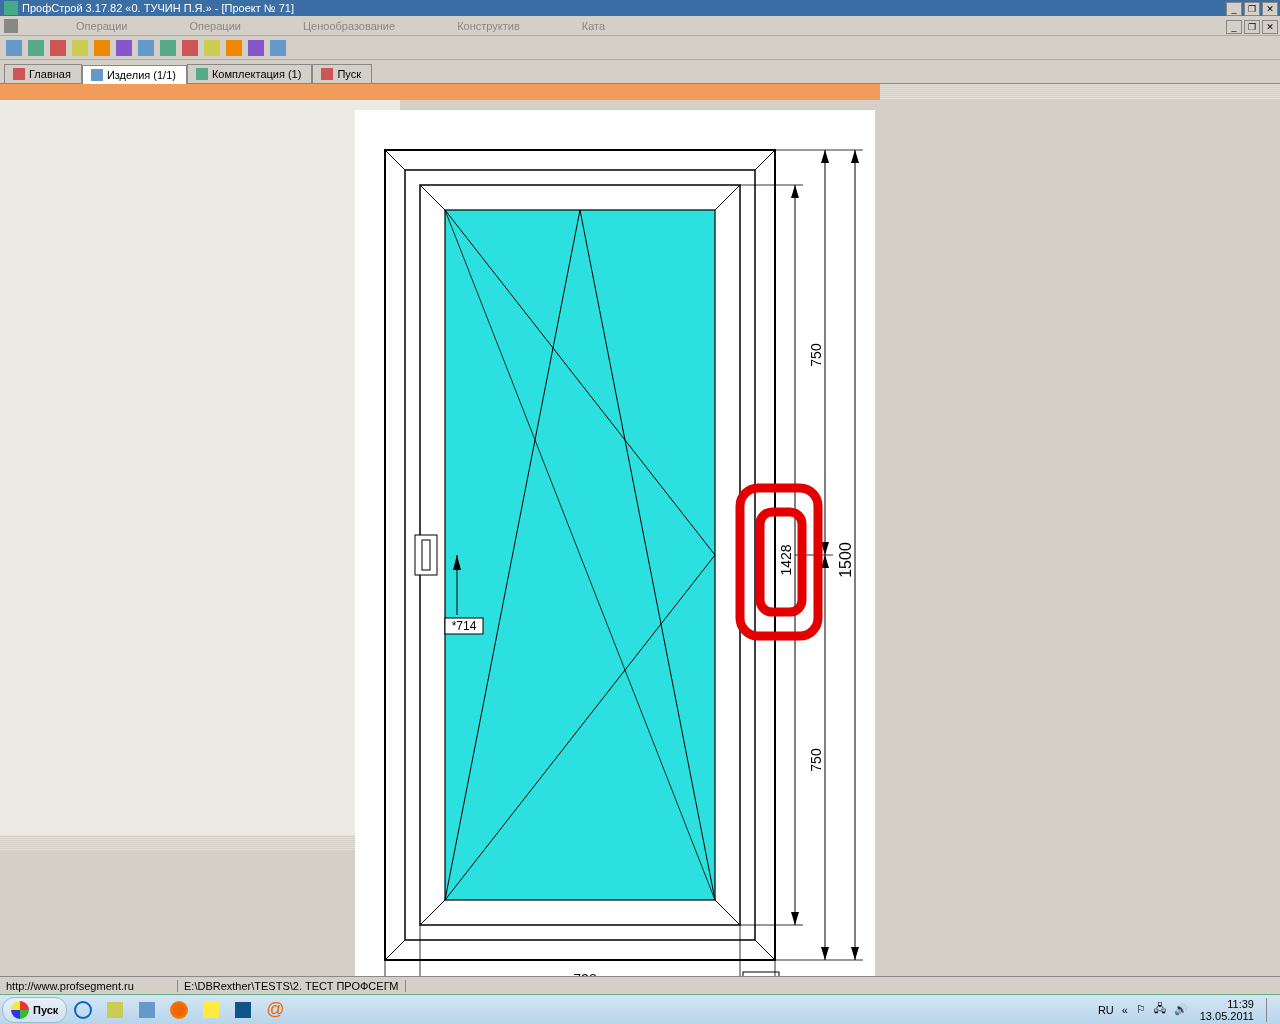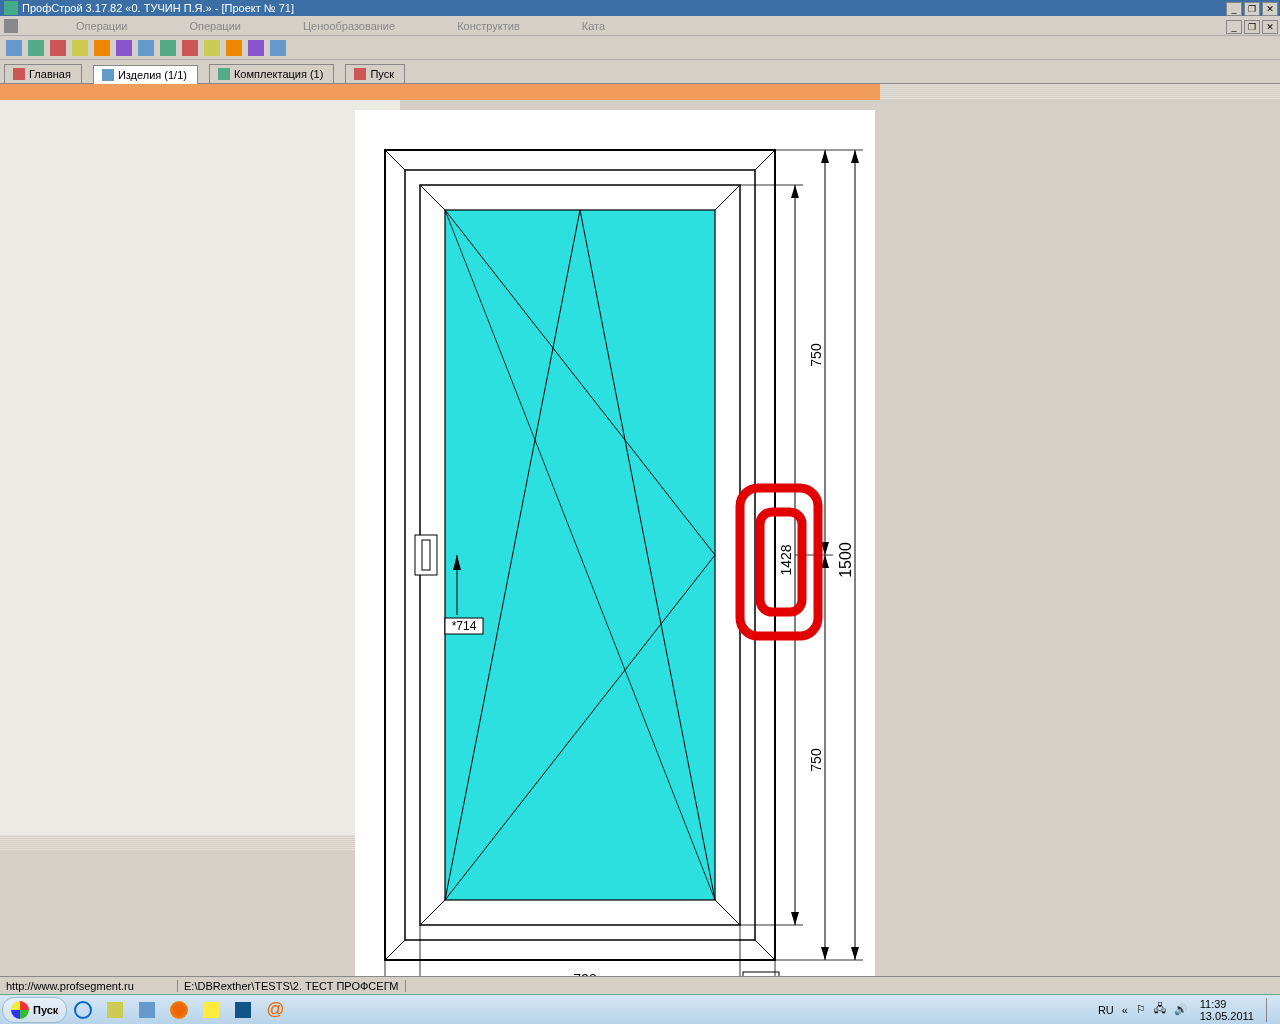--- a/index.html
+++ b/index.html
@@ -22,21 +22,21 @@
 .tb-icon { width: 16px; height: 16px; display: inline-block; }
 .ico-blue { background: #6599cc; }
 .ico-green { background: #5a8; }
 .ico-red { background: #c55; }
 .ico-yellow { background: #cc5; }
 .ico-orange { background: #e80; }
 .ico-purple { background: #85c; }
 
 
 .tabs-bar { height: 24px; background: #d4d0c8; display: flex; align-items: flex-end; padding: 0 4px; border-bottom: 1px solid #888; }
-.tab { padding: 3px 10px 3px 8px; background: #d4d0c8; border: 1px solid #888; border-bottom: none; margin-right: 11px; display: flex; align-items: center; gap: 4px; font-size: 11px; }
+.tab { padding: 3px 10px 3px 8px; background: #d4d0c8; border: 1px solid #888; border-bottom: none; margin-right: 0; display: flex; align-items: center; gap: 4px; font-size: 11px; }
 .tab.active { background: #fff; position: relative; top: 1px; }
 .tab .tab-icon { width: 12px; height: 12px; display: inline-block; }
 
 
 .orange-sep { height: 16px; background: #f29c5c; }
 
 
 .main-area { position: relative; height: 850px; }
 .left-panel { position: absolute; left: 0; top: 0; width: 380px; height: 735px; background: #eceae5; }
 .right-panel { position: absolute; right: 0; top: 0; width: 400px; height: 735px; background: #eceae5; }
@@ -72,21 +72,21 @@
 
 .status-bar { position: absolute; bottom: 30px; left: 0; width: 100%; height: 18px; background: #d4d0c8; border-top: 1px solid #888; display: flex; align-items: center; font-size: 11px; }
 .status-cell { padding: 0 6px; border-right: 1px solid #888; }
 
 
 .taskbar { position: absolute; bottom: 0; left: 0; width: 100%; height: 30px; background: linear-gradient(#d4e6f5, #b8d4ea); display: flex; align-items: center; padding: 1px 2px; border-top: 1px solid #6a8; }
 .start-btn { display: flex; align-items: center; gap: 4px; height: 26px; padding: 0 8px; background: linear-gradient(#e8f0f8, #d0e0ee); border-radius: 12px; border: 1px solid #9bc; font-weight: bold; font-size: 11px; }
 .win-orb { width: 18px; height: 18px; border-radius: 50%; background: conic-gradient(#e33 0 25%, #3b3 25% 50%, #33e 50% 75%, #ee3 75% 100%); }
 .task-icon { width: 26px; height: 24px; margin: 0 3px; display: inline-flex; align-items: center; justify-content: center; border: 1px solid transparent; }
 .tray { position: absolute; right: 4px; display: flex; align-items: center; gap: 8px; font-size: 11px; }
-.tray .time-block { line-height: 12px; padding: 0 4px; }
+.tray .time-block { text-align: right; line-height: 12px; padding: 0 4px; }
 
 
 .drawing { position: absolute; left: 355px; top: 10px; width: 520px; height: 940px; background: #fff; }
 .drawing svg { width: 100%; height: 100%; }
 
 
 .title-row { display: flex; }
 
 
 .striped { height: 16px; background: repeating-linear-gradient(0deg, #d4d0c8, #d4d0c8 1px, #e4e0d8 1px, #e4e0d8 2px); }

